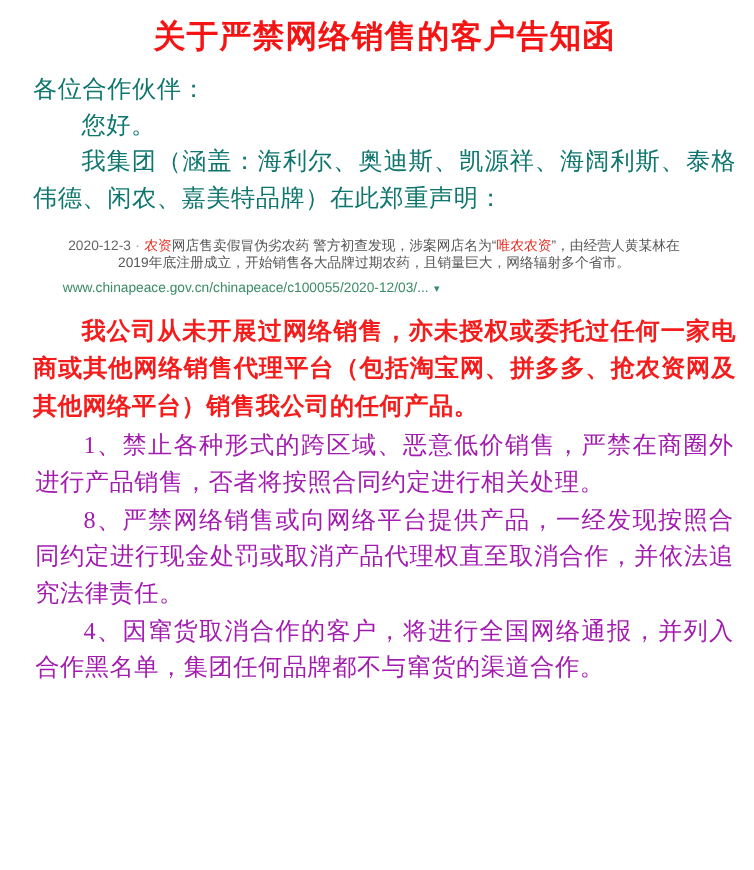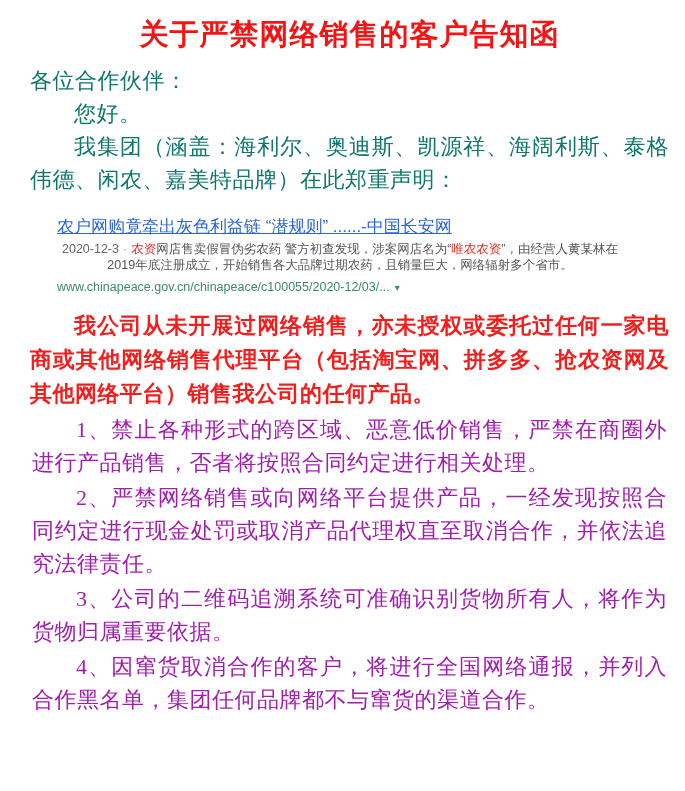--- a/index.html
+++ b/index.html
@@ -95,26 +95,24 @@
 
   <h1 class="doc-title">关于严禁网络销售的客户告知函</h1>
 
   <p class="body-par">各位合作伙伴：</p>
 
   <p class="body-par indent">您好。</p>
 
   <p class="body-par indent">我集团（涵盖：海利尔、奥迪斯、凯源祥、海阔利斯、泰格伟德、闲农、嘉美特品牌）在此郑重声明：</p>
 
   <div class="search-card">
-    <a class="result-link">农户网购竟牵出灰色利益链 “潜规则” ......-中国长安网</a>
     <p class="result-snippet"><span class="date">2020-12-3</span><span class="dot-sep">·</span><span class="hl">农资</span><span>网店售卖假冒伪劣农药 警方初查发现，涉案网店名为“</span><span class="hl">唯农农资</span><span>”，由经营人黄某林在2019年底注册成立，开始销售各大品牌过期农药，且销量巨大，网络辐射多个省市。</span></p>
     <p class="result-url"><span>www.chinapeace.gov.cn/chinapeace/c100055/2020-12/03/...</span><span class="caret">▾</span></p>
   </div>
 
   <p class="statement indent"><span>我公司从未开展过网络销售，亦未授权</span><span class="ul">或委托</span><span>过任何一家电商或其他网络销售代理平台（包括淘宝网、拼多多、抢农资网及其他网络平台）销售我公司的任何产品。</span></p>
 
 
   <p class="rule indent">1、禁止各种形式的跨区域、恶意低价销售，严禁在商圈外进行产品销售，否者将按照合同约定进行相关处理。</p>
-  <p class="rule indent">2、严禁网络销售或向网络平台提供产品，一经发现按照合同约定进行现金处罚或取消产品代理权直至取消合作，并依法追究法律责任。</p>
-  <p class="rule indent">3、公司的二维码追溯系统可准确识别货物所有人，将作为货物归属重要依据。</p>
+  <p class="rule indent">8、严禁网络销售或向网络平台提供产品，一经发现按照合同约定进行现金处罚或取消产品代理权直至取消合作，并依法追究法律责任。</p>
   <p class="rule indent">4、因窜货取消合作的客户，将进行全国网络通报，并列入合作黑名单，集团任何品牌都不与窜货的渠道合作。</p>
 
 </div>
 
 </body></html>

